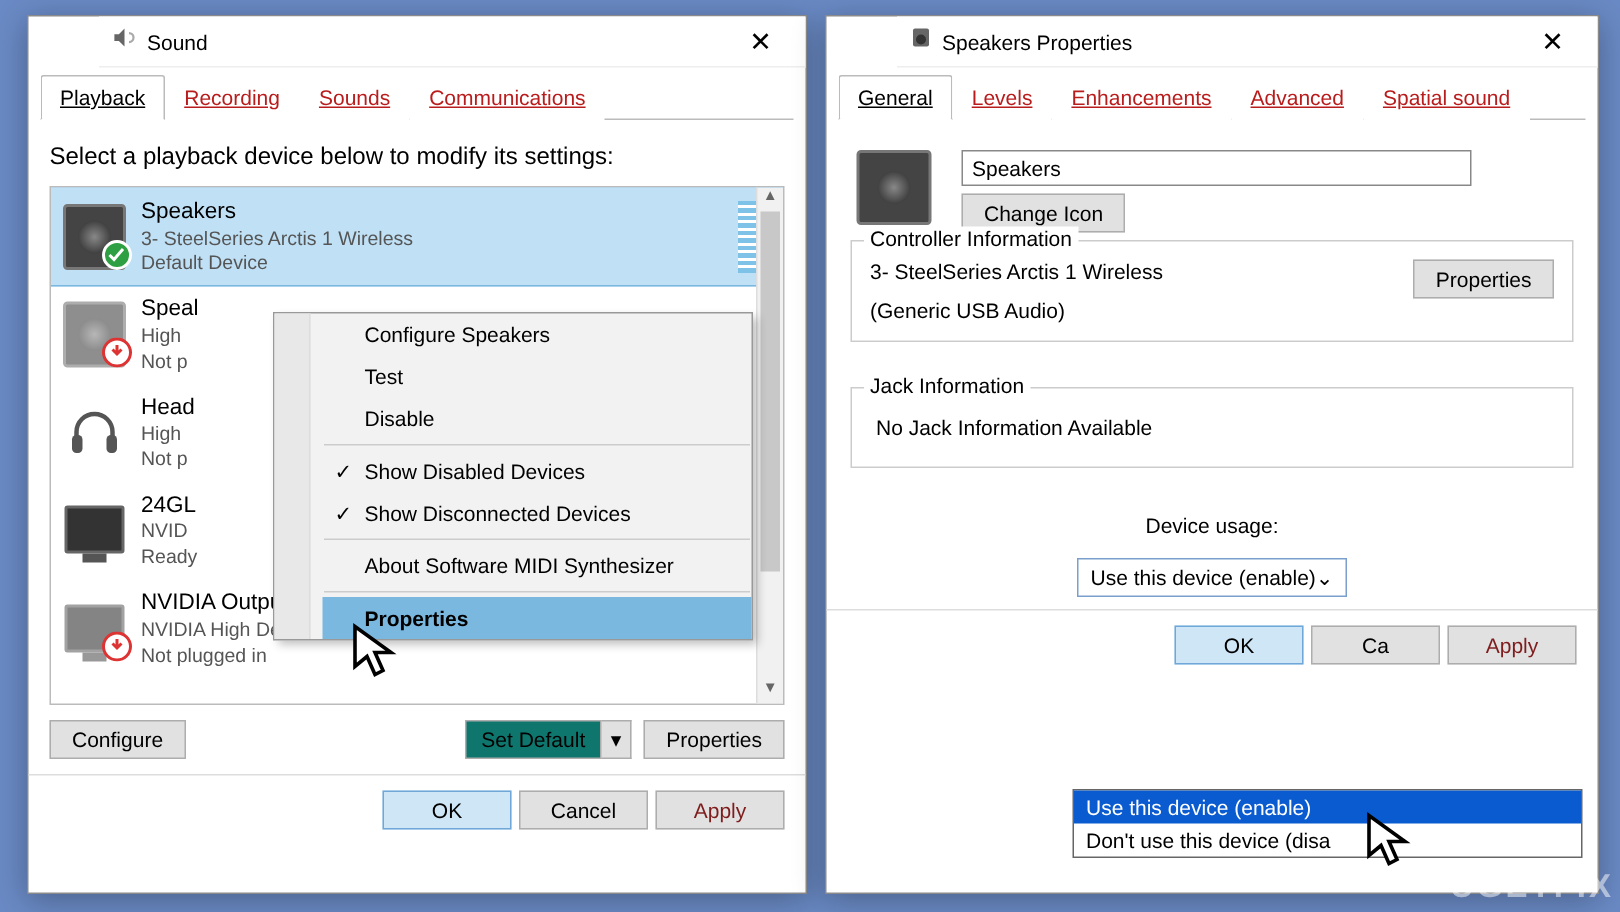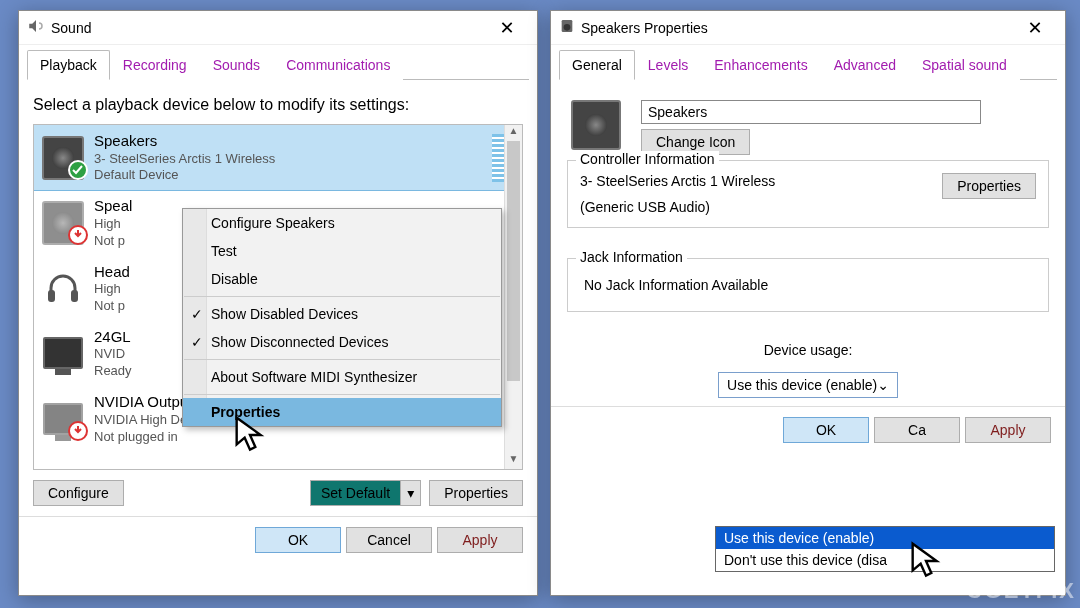--- a/index.html
+++ b/index.html
@@ -1,24 +1,24 @@
 <!DOCTYPE html>
 <html><head>
 <meta charset="utf-8">
 <style>
 * { box-sizing: border-box; margin: 0; padding: 0; font-family: "Segoe UI", Tahoma, sans-serif; }
 body { background: #6a8ac5; width: 1080px; height: 608px; position: relative; overflow: hidden; }
 .window { position: absolute; background: #fff; border: 1px solid #8a8a8a; box-shadow: 0 4px 20px rgba(0,0,0,0.3); }
-.titlebar { display: flex; align-items: center; height: 34px; padding: 0 8px; background: #fff; border-bottom: 1px solid #eee; }
+.titlebar { display: flex; align-items: center; height: 34px; padding: 0 8px; background: #fff; border-bottom: 1px solid #eee; margin-left: 47px; }
 .titlebar .title { font-size: 14px; margin-left: 6px; }
 .titlebar .close { margin-left: auto; width: 44px; height: 30px; display:flex; align-items:center; justify-content:center; font-size: 18px; cursor:default; }
 .tabs { display:flex; margin: 4px 8px 0 8px; border-bottom: 1px solid #bbb; }
-.tab { padding: 6px 12px; font-size: 14px; border: 1px solid transparent; border-bottom: none; position: relative; top: 1px; background: #fff; }
+.tab { padding: 6px 12px; font-size: 14px; border: 1px solid transparent; border-bottom: none; position: relative; top: 1px; background: #fff; text-decoration: underline; }
 .tab.active { border: 1px solid #bbb; border-bottom: 1px solid #fff; border-top-left-radius: 2px; border-top-right-radius: 2px; }
-.tab:not(.active) { color: #a21caf; cursor:default; }
+.tab:not(.active) { color: #b91c1c; cursor:default; }
 .content { padding: 10px 14px; font-size: 14px; }
 .instruction { margin: 6px 0 10px 0; font-size: 16px; }
 .device-list { border: 1px solid #bbb; height: 346px; position: relative; overflow:hidden; }
 .device-item { display:flex; align-items:center; padding: 6px 8px; gap: 10px; position:relative; }
 .device-item.selected { background: #bfe0f5; border: 1px solid #7ab8e0; margin: -1px; }
 .device-meta { display:flex; flex-direction:column; line-height: 1.3; }
 .device-meta .dname { font-size: 15px; }
 .device-meta .dsub { font-size: 13px; color: #555; }
 .device-icon { width: 42px; height: 42px; display:flex; align-items:center; justify-content:center; position:relative; }
 .badge { position:absolute; right:-4px; bottom:-4px; }
@@ -27,21 +27,21 @@
 .scroll-thumb { position:absolute; left:2px; right:2px; top:16px; height:240px; background:#c8c8c8; }
 .scroll-arrow { position:absolute; left:0; right:0; height:16px; text-align:center; font-size:10px; color:#666; }
 .bottom-row { display:flex; gap: 8px; padding: 8px 14px; }
 .btn { background:#e1e1e1; border:1px solid #adadad; padding: 4px 14px; font-size: 14px; min-width: 76px; text-align:center; }
 .btn.disabled { color:#7f1d1d; }
 .split-btn { display:flex; }
 .split-main { background:#0f766e; border:1px solid #adadad; padding:4px 10px; }
 .split-arrow { background:#e1e1e1; border:1px solid #adadad; border-left:none; padding:4px 6px; }
 .dialog-buttons { display:flex; gap: 5px; justify-content:flex-end; padding: 10px 14px 14px; border-top:1px solid #ddd; }
 .dialog-buttons .btn { min-width: 86px; }
-.context-menu { position:absolute; background:#f2f2f2; border:1px solid #999; box-shadow: 3px 3px 6px rgba(0,0,0,0.25); font-size:14px; z-index: 100; }
+.context-menu { position:absolute; background:#f2f2f2; border:1px solid #999; box-shadow: 3px 3px 6px rgba(0,0,0,0.25); font-size:14px; z-index: 100; padding-left: 32px; }
 .context-menu .menu-item { padding: 6px 28px; white-space:nowrap; position:relative; }
 .context-menu .menu-item.highlighted { background:#7ab8e0; }
 .context-menu .separator { height:1px; background:#ccc; margin:3px 1px; }
 .context-menu .check::before { content:"✓"; position:absolute; left:8px; }
 .context-menu .gutter { position:absolute; left:0; top:0; bottom:0; width:24px; background:#e8e8e8; border-right:1px solid #ddd; z-index:-1; }
 .cursor { position:absolute; z-index:200; font-size:28px; pointer-events:none; }
 .fieldset { border:1px solid #ccc; padding: 12px; margin: 0 2px; font-size:14px; position:relative; }
 .fieldset .legend { position:absolute; top:-10px; left:8px; background:#fff; padding:0 4px; font-size:14px; }
 .name-input { border:1px solid #888; padding:3px 6px; font-size:14px; width:340px; }
 .change-icon { margin-top:8px; }

